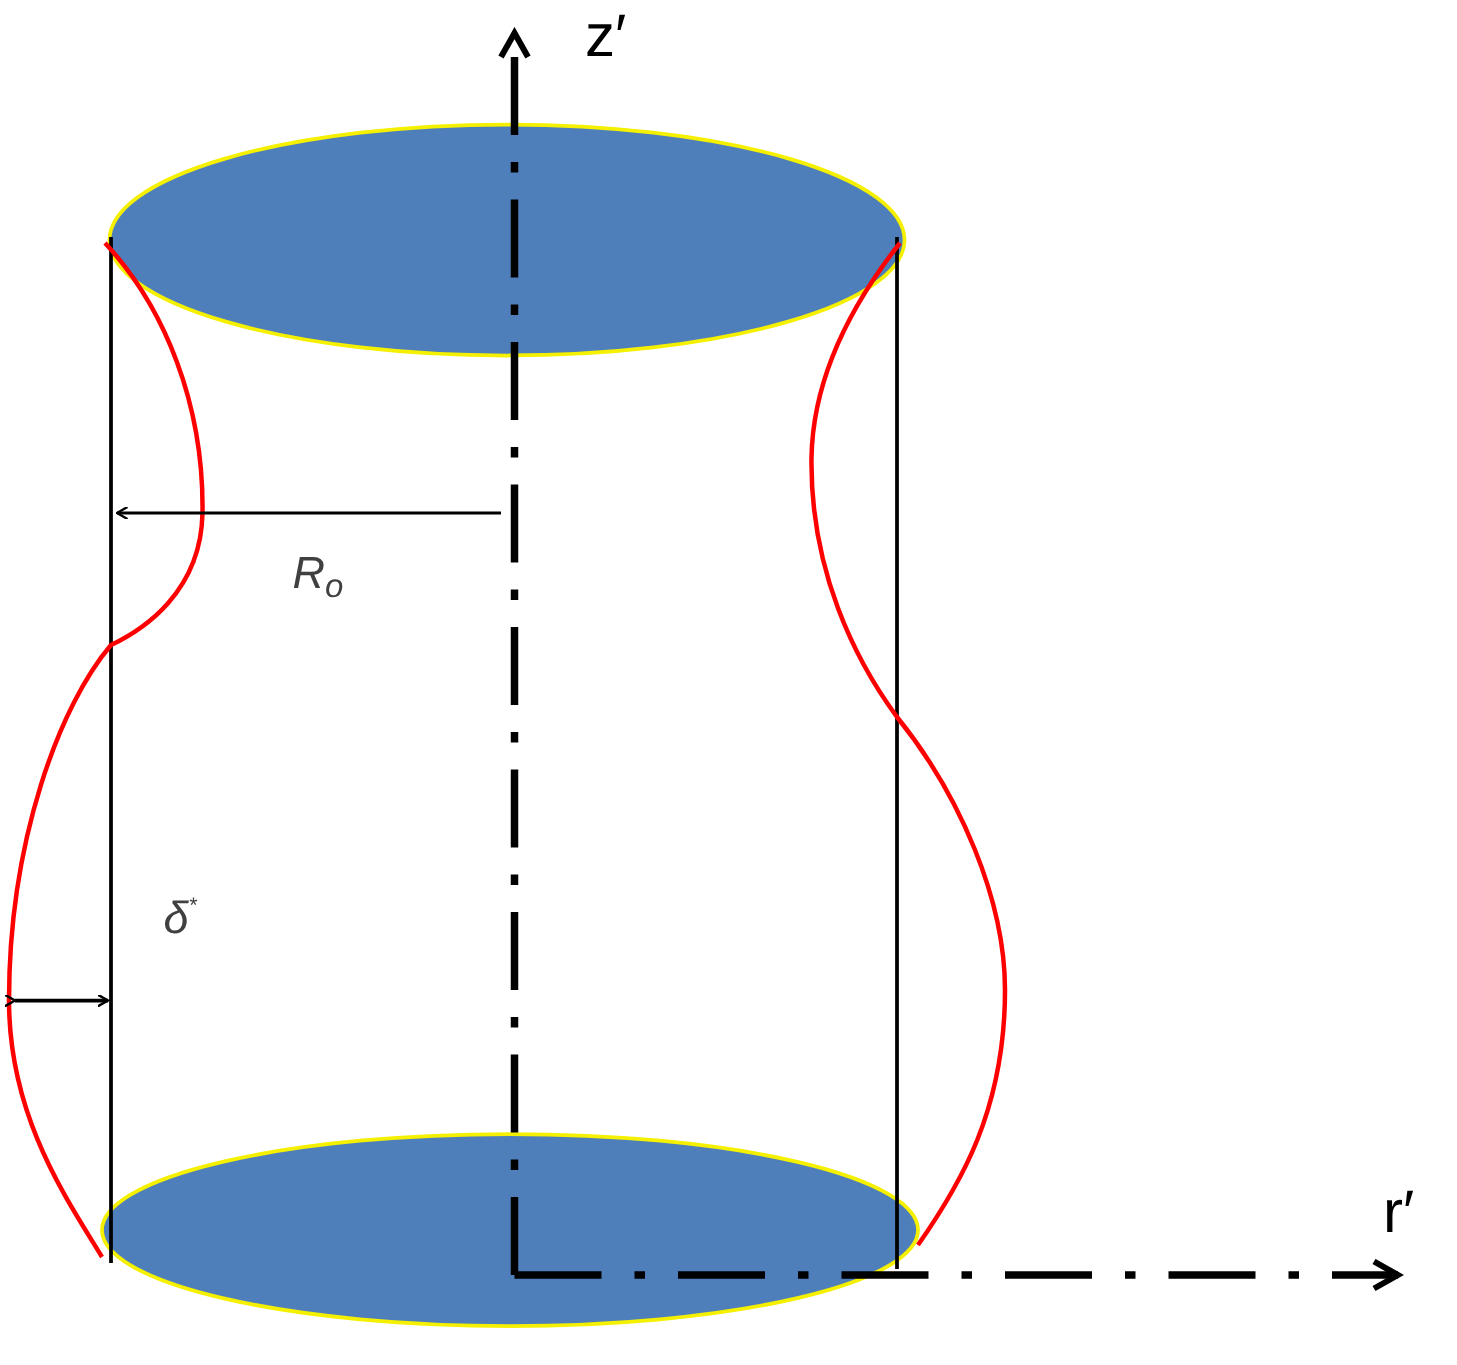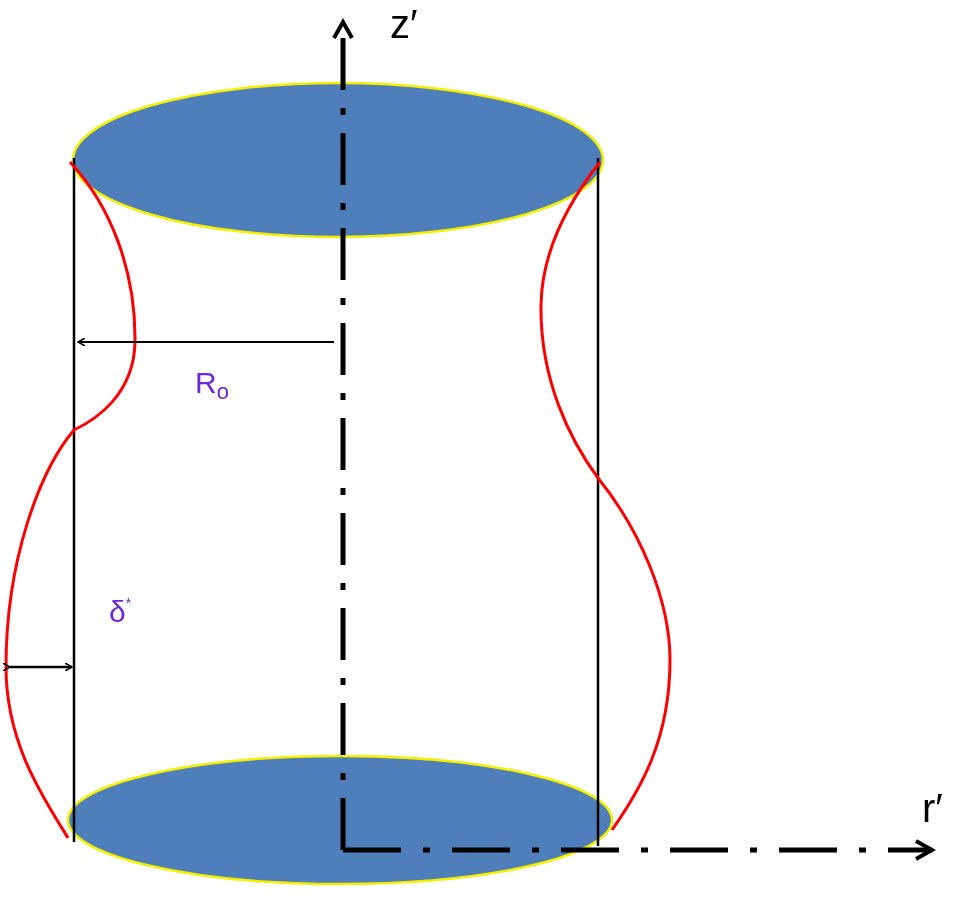--- a/index.html
+++ b/index.html
@@ -1,20 +1,20 @@
 <!DOCTYPE html>
 <html><head>
   <meta charset="utf-8">
   <style>
     html, body { margin: 0; padding: 0; background: #ffffff; }
     body { width: 971px; height: 910px; overflow: hidden; position: relative; }
     #diagram { position: absolute; left: 0; top: 0; width: 971px; height: 910px; }
     .lbl { position: absolute; font-family: "Liberation Sans", sans-serif; color: #000; }
     .axis-label { font-size: 40px; line-height: 1; }
-    .dim-label { font-size: 30px; line-height: 1; color: #6d28d9; }
+    .dim-label { font-size: 30px; line-height: 1; color: #404040; font-style: italic; }
     .sub { font-size: 22px; vertical-align: -6px; }
     .sup { font-size: 14px; vertical-align: 14px; }
   </style>
 </head>
 <body>
 
 <svg id="diagram" viewBox="0 0 971 910" xmlns="http://www.w3.org/2000/svg">
   <defs>
     <marker id="arrowHead" markerWidth="10" markerHeight="10" refX="8" refY="5" orient="auto" markerUnits="userSpaceOnUse">
       <path d="M0,0 L9,5 L0,10" fill="none" stroke="#000" stroke-width="2.2"></path>

